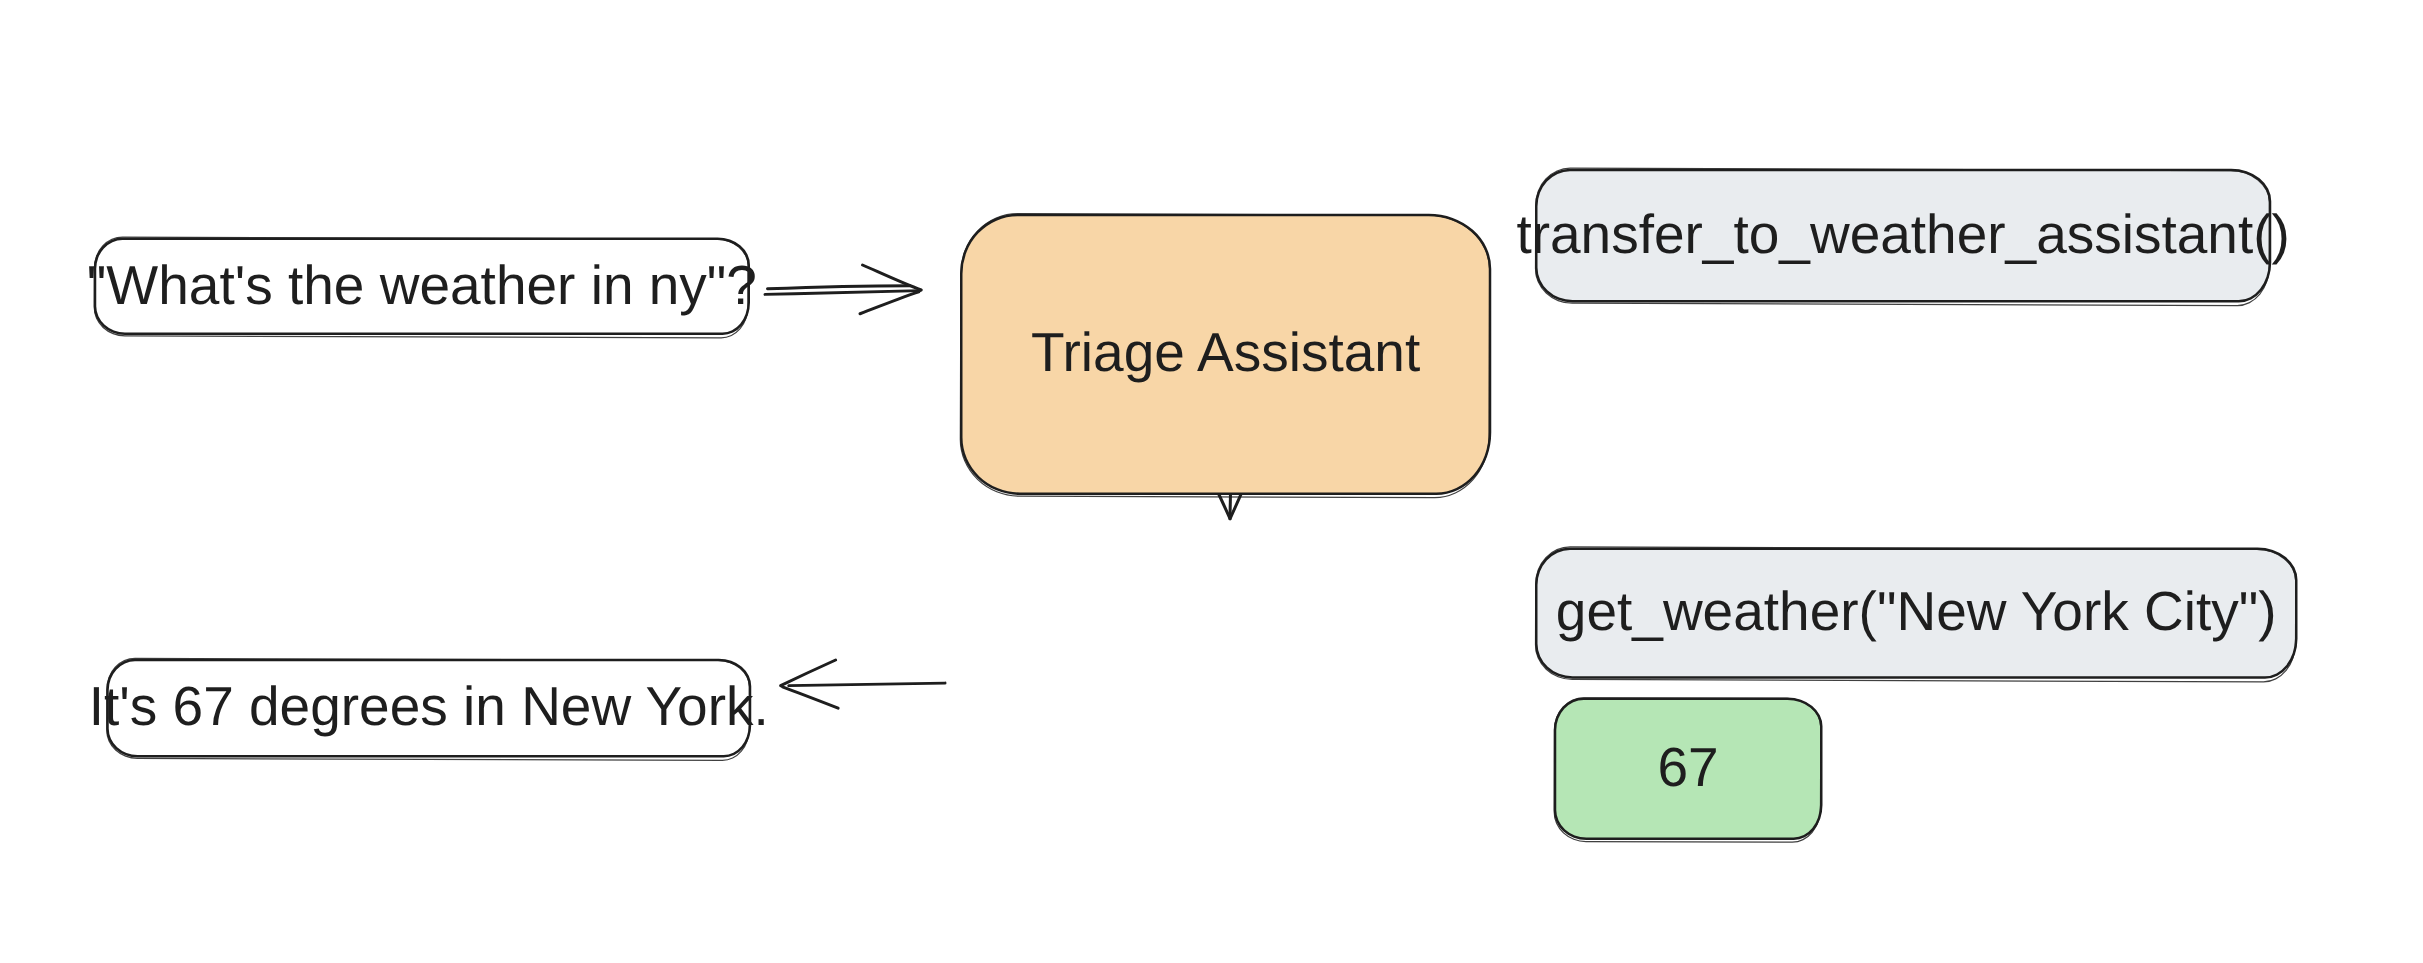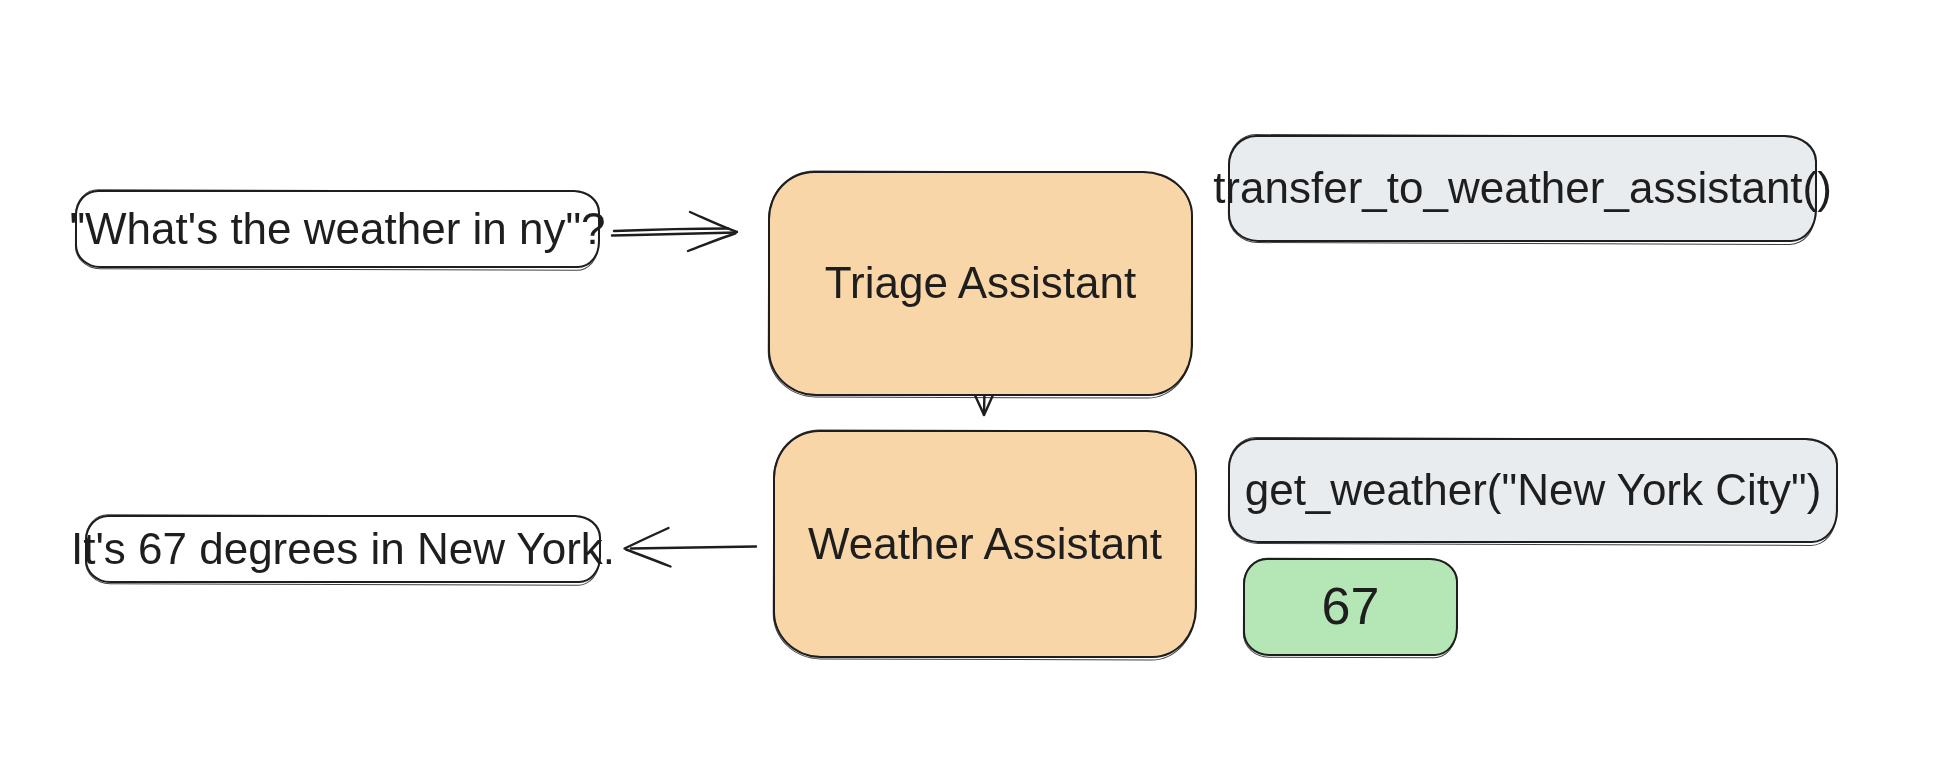--- a/index.html
+++ b/index.html
@@ -58,24 +58,24 @@
     border-radius:28px 32px 26px 30px / 30px 26px 32px 28px;
   }
   .bubble{
     border-radius:23px 26px 22px 25px / 25px 22px 26px 23px;
   }
   #query-box   {left:75px;  top:190px; width:525px; height:78px;}
   #triage-box  {left:768px; top:123px; width:425px; height:225px;margin-top:48px;}
   #transfer-box{left:1228px;top:135px; width:589px; height:107px;}
   #weather-box {left:773px; top:430px; width:424px; height:228px;}
   #getweather-box{left:1228px;top:438px;width:610px;height:105px;}
-  #result-box  {left:1243px;top:558px; width:215px; height:98px;
-                background:var(--result-fill);font-size:52px;
+  #result-box  {left:1243px;top:558px; width:215px; height:114px;
+                background:var(--result-fill);font-size:44px;
                 border-radius:24px 28px 23px 26px / 26px 23px 28px 24px;}
-  #response-box{left:85px;  top:515px; width:516px; height:68px;}
+  #response-box{left:85px;  top:527px; width:516px; height:79px;}
 </style>
 </head>
 <body>
 
 <div class="canvas">
 
   <svg class="arrows" viewBox="0 0 1938 770">
 
     <g>
       <path d="M614 231 C 652 229.5, 692 228.5, 728 228.5"></path>
@@ -102,23 +102,20 @@
   </div>
 
   <div class="node agent" id="triage-box">
     <span>Triage Assistant</span>
   </div>
 
   <div class="node tool" id="transfer-box">
     <span>transfer_to_weather_assistant()</span>
   </div>
 
-  <div class="node agent" id="weather-box">
-    <span>Weather Assistant</span>
-  </div>
 
   <div class="node tool" id="getweather-box">
     <span>get_weather("New York City")</span>
   </div>
 
   <div class="node" id="result-box">
     <span>67</span>
   </div>
 
   <div class="node bubble" id="response-box">

